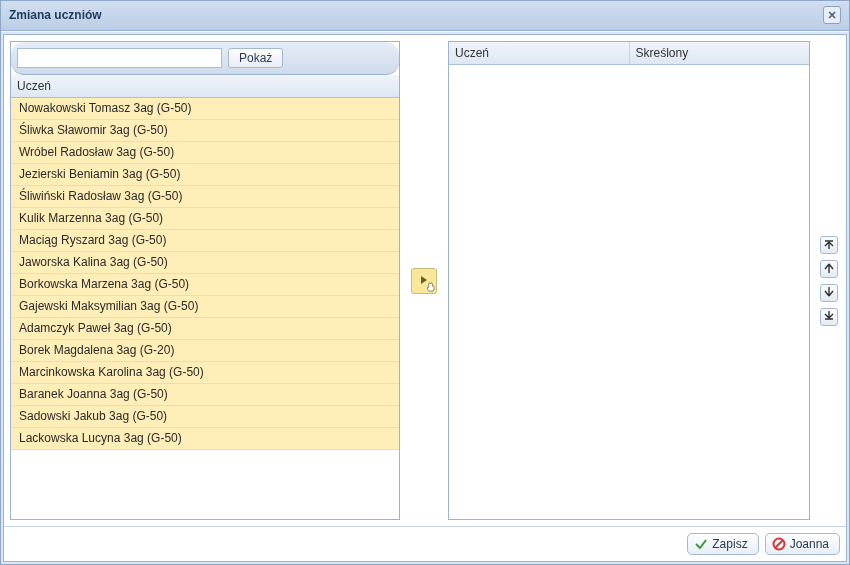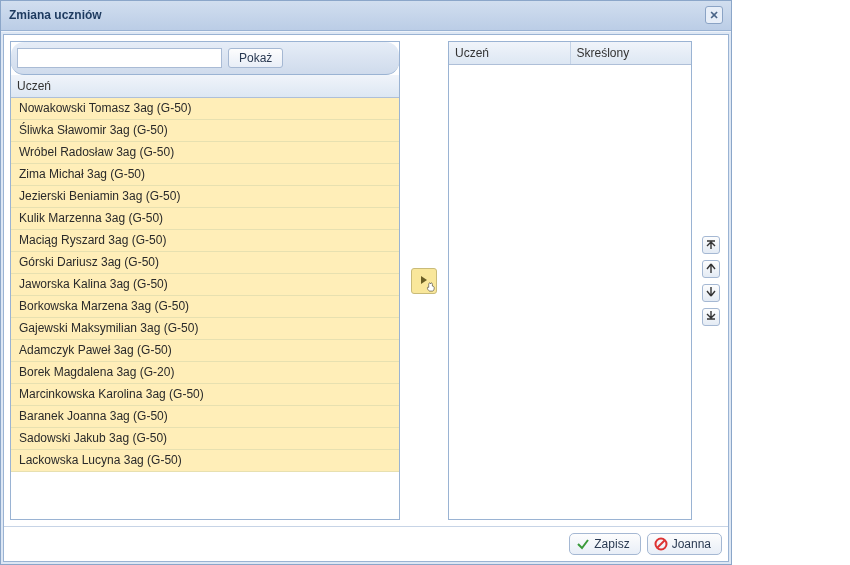--- a/index.html
+++ b/index.html
@@ -4,21 +4,21 @@
 <style>
   * { box-sizing: border-box; }
   body {
     margin: 0;
     font-family: Arial, Helvetica, sans-serif;
     font-size: 12px;
     background: #fff;
     color: #2a2a2a;
   }
   .window {
-    width: 732px;
+    width: 850px;
     height: 565px;
     border: 1px solid #8ba6c9;
     background: #cfdbec;
     display: flex;
     flex-direction: column;
   }
   .titlebar {
     background: linear-gradient(#d1deef, #bbcde6);
     border-bottom: 1px solid #9ab3d3;
     padding: 5px 8px 6px 8px;
@@ -200,25 +200,24 @@
             <input type="text" value="" style="">
             <div class="btn">Pokaż</div>
           </div>
           <div class="headers">
             <div class="header-cell">Uczeń</div>
           </div>
           <div class="rows" id="left-rows">
               <div class="row">Nowakowski Tomasz 3ag (G-50)</div>
               <div class="row">Śliwka Sławomir 3ag (G-50)</div>
               <div class="row">Wróbel Radosław 3ag (G-50)</div>
-              <div class="row">Zima Michał 3ag (G-50)</div>
               <div class="row">Jezierski Beniamin 3ag (G-50)</div>
+              <div class="row">Śliwiński Radosław 3ag (G-50)</div>
               <div class="row">Kulik Marzenna 3ag (G-50)</div>
               <div class="row">Maciąg Ryszard 3ag (G-50)</div>
-              <div class="row">Górski Dariusz 3ag (G-50)</div>
               <div class="row">Jaworska Kalina 3ag (G-50)</div>
               <div class="row">Borkowska Marzena 3ag (G-50)</div>
               <div class="row">Gajewski Maksymilian 3ag (G-50)</div>
               <div class="row">Adamczyk Paweł 3ag (G-50)</div>
               <div class="row">Borek Magdalena 3ag (G-20)</div>
               <div class="row">Marcinkowska Karolina 3ag (G-50)</div>
               <div class="row">Baranek Joanna 3ag (G-50)</div>
               <div class="row">Sadowski Jakub 3ag (G-50)</div>
               <div class="row">Lackowska Lucyna 3ag (G-50)</div>
             </div>

